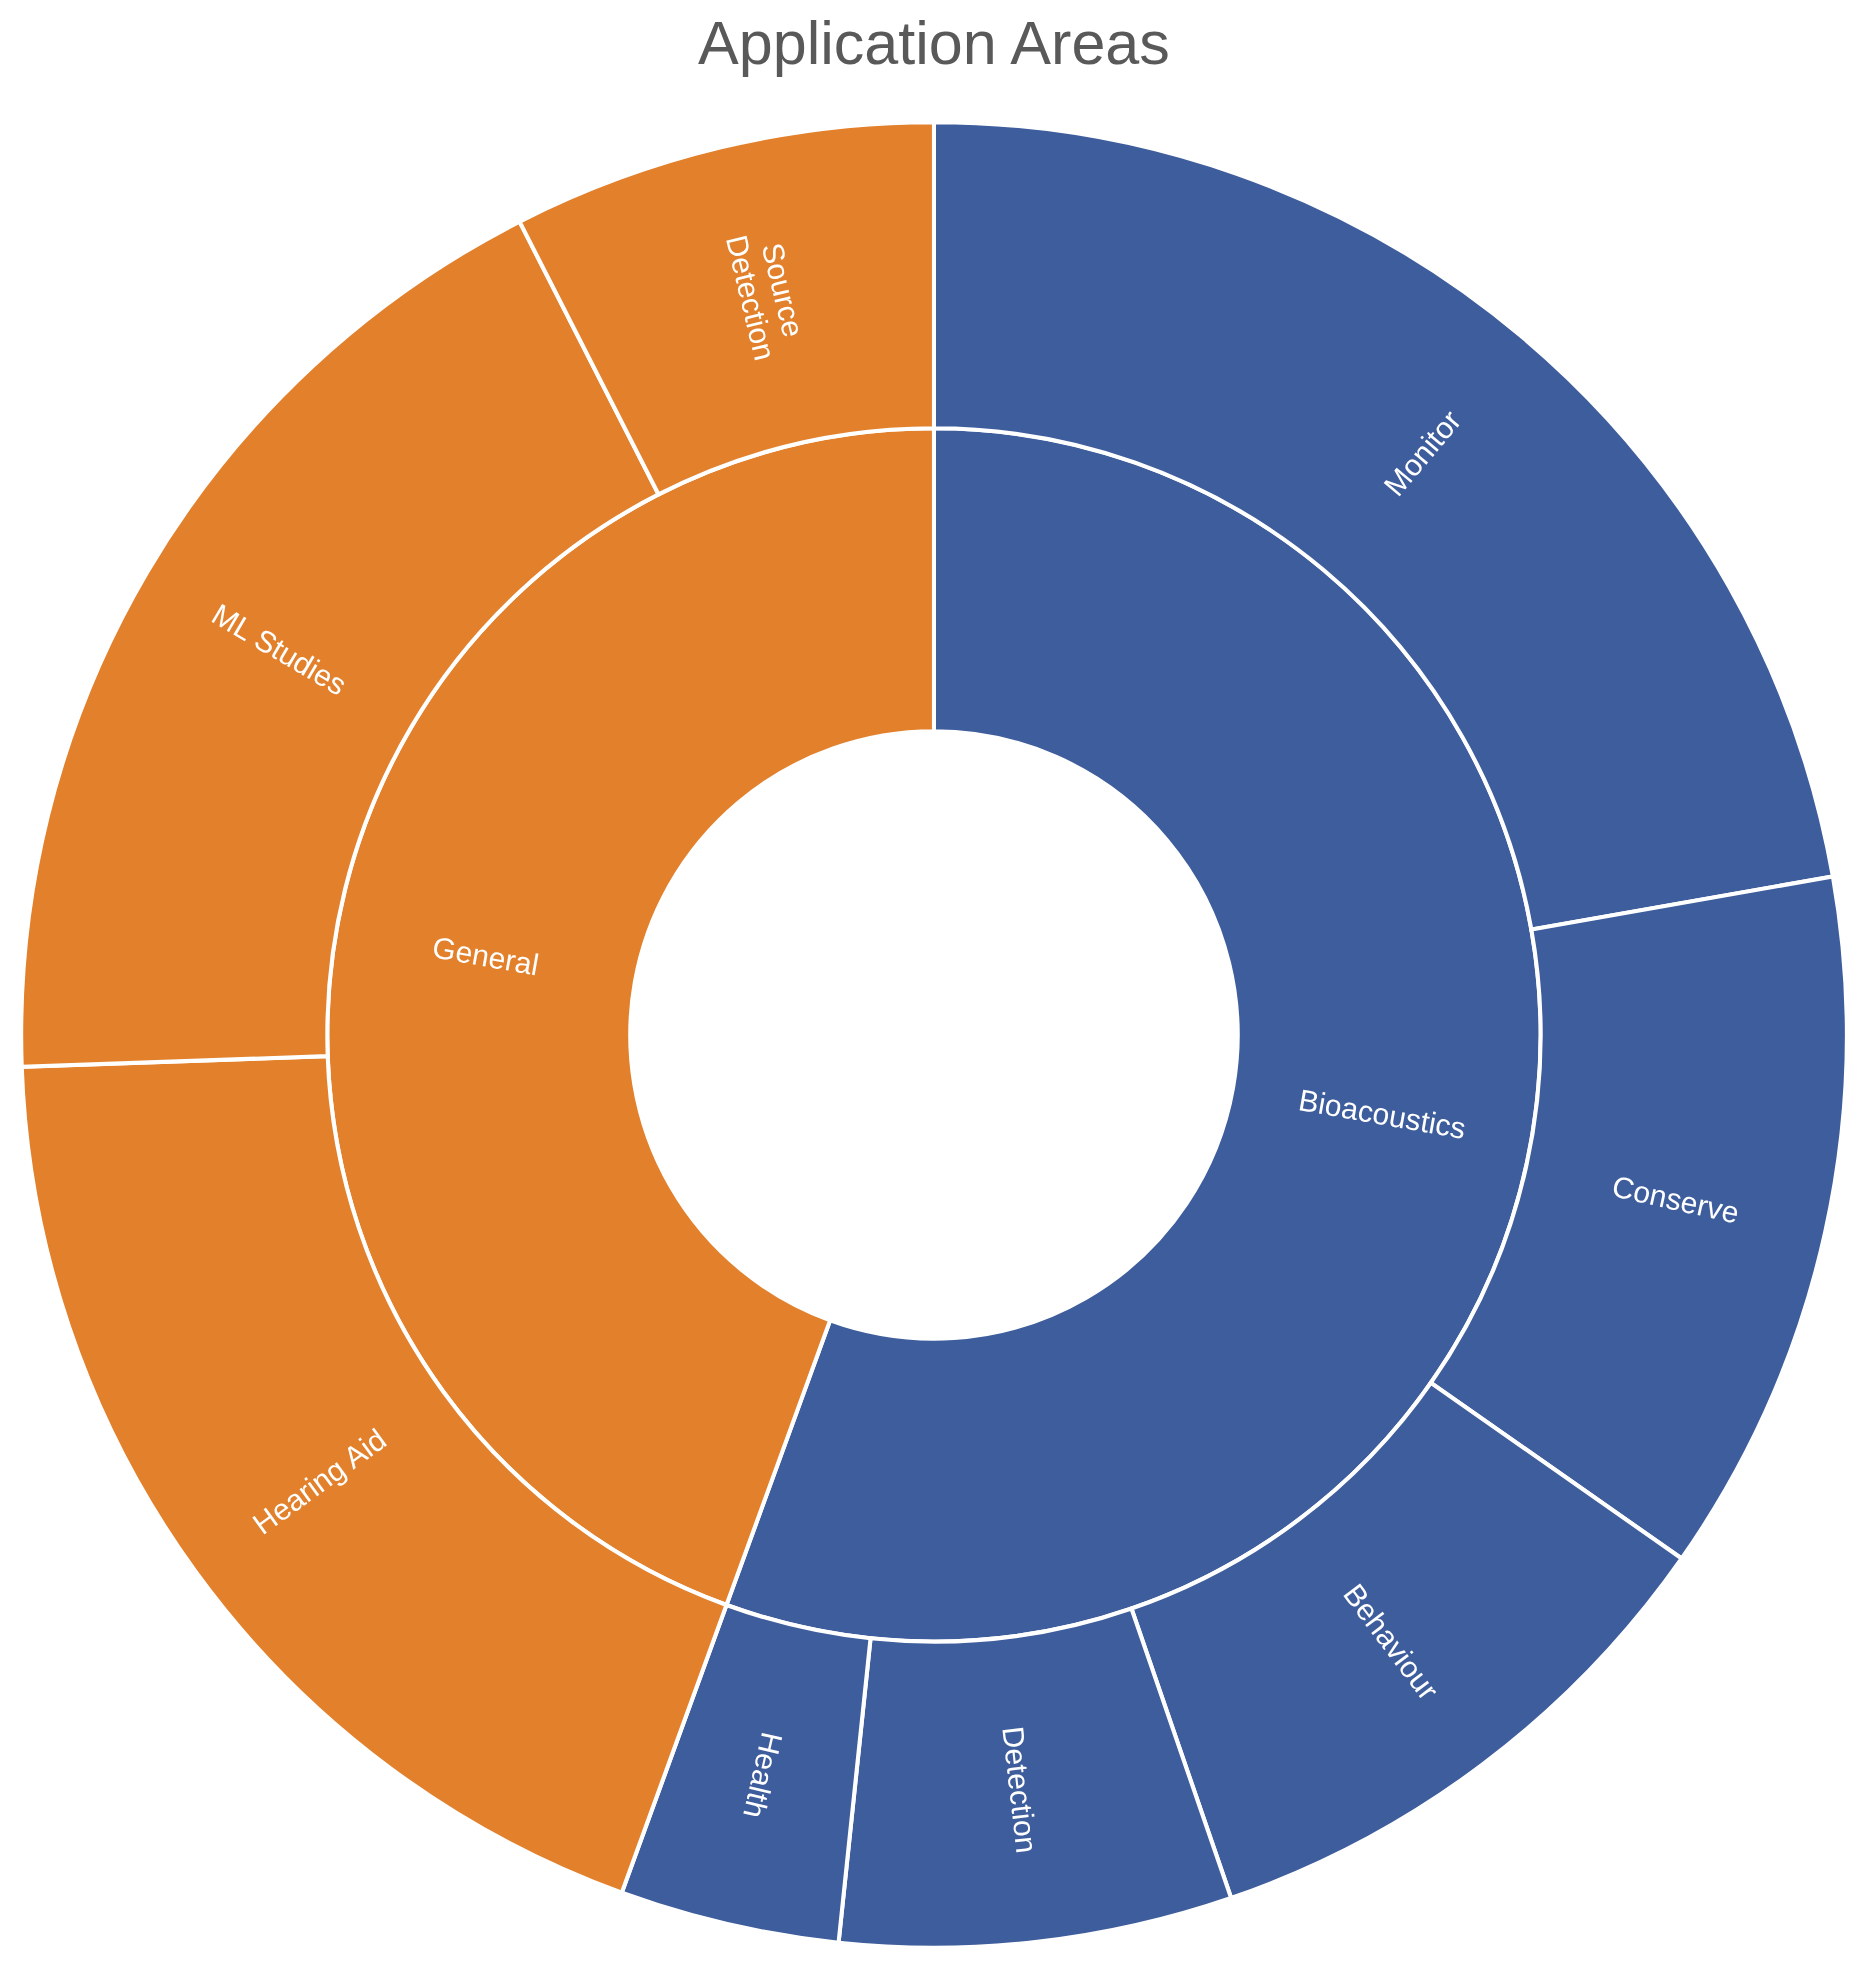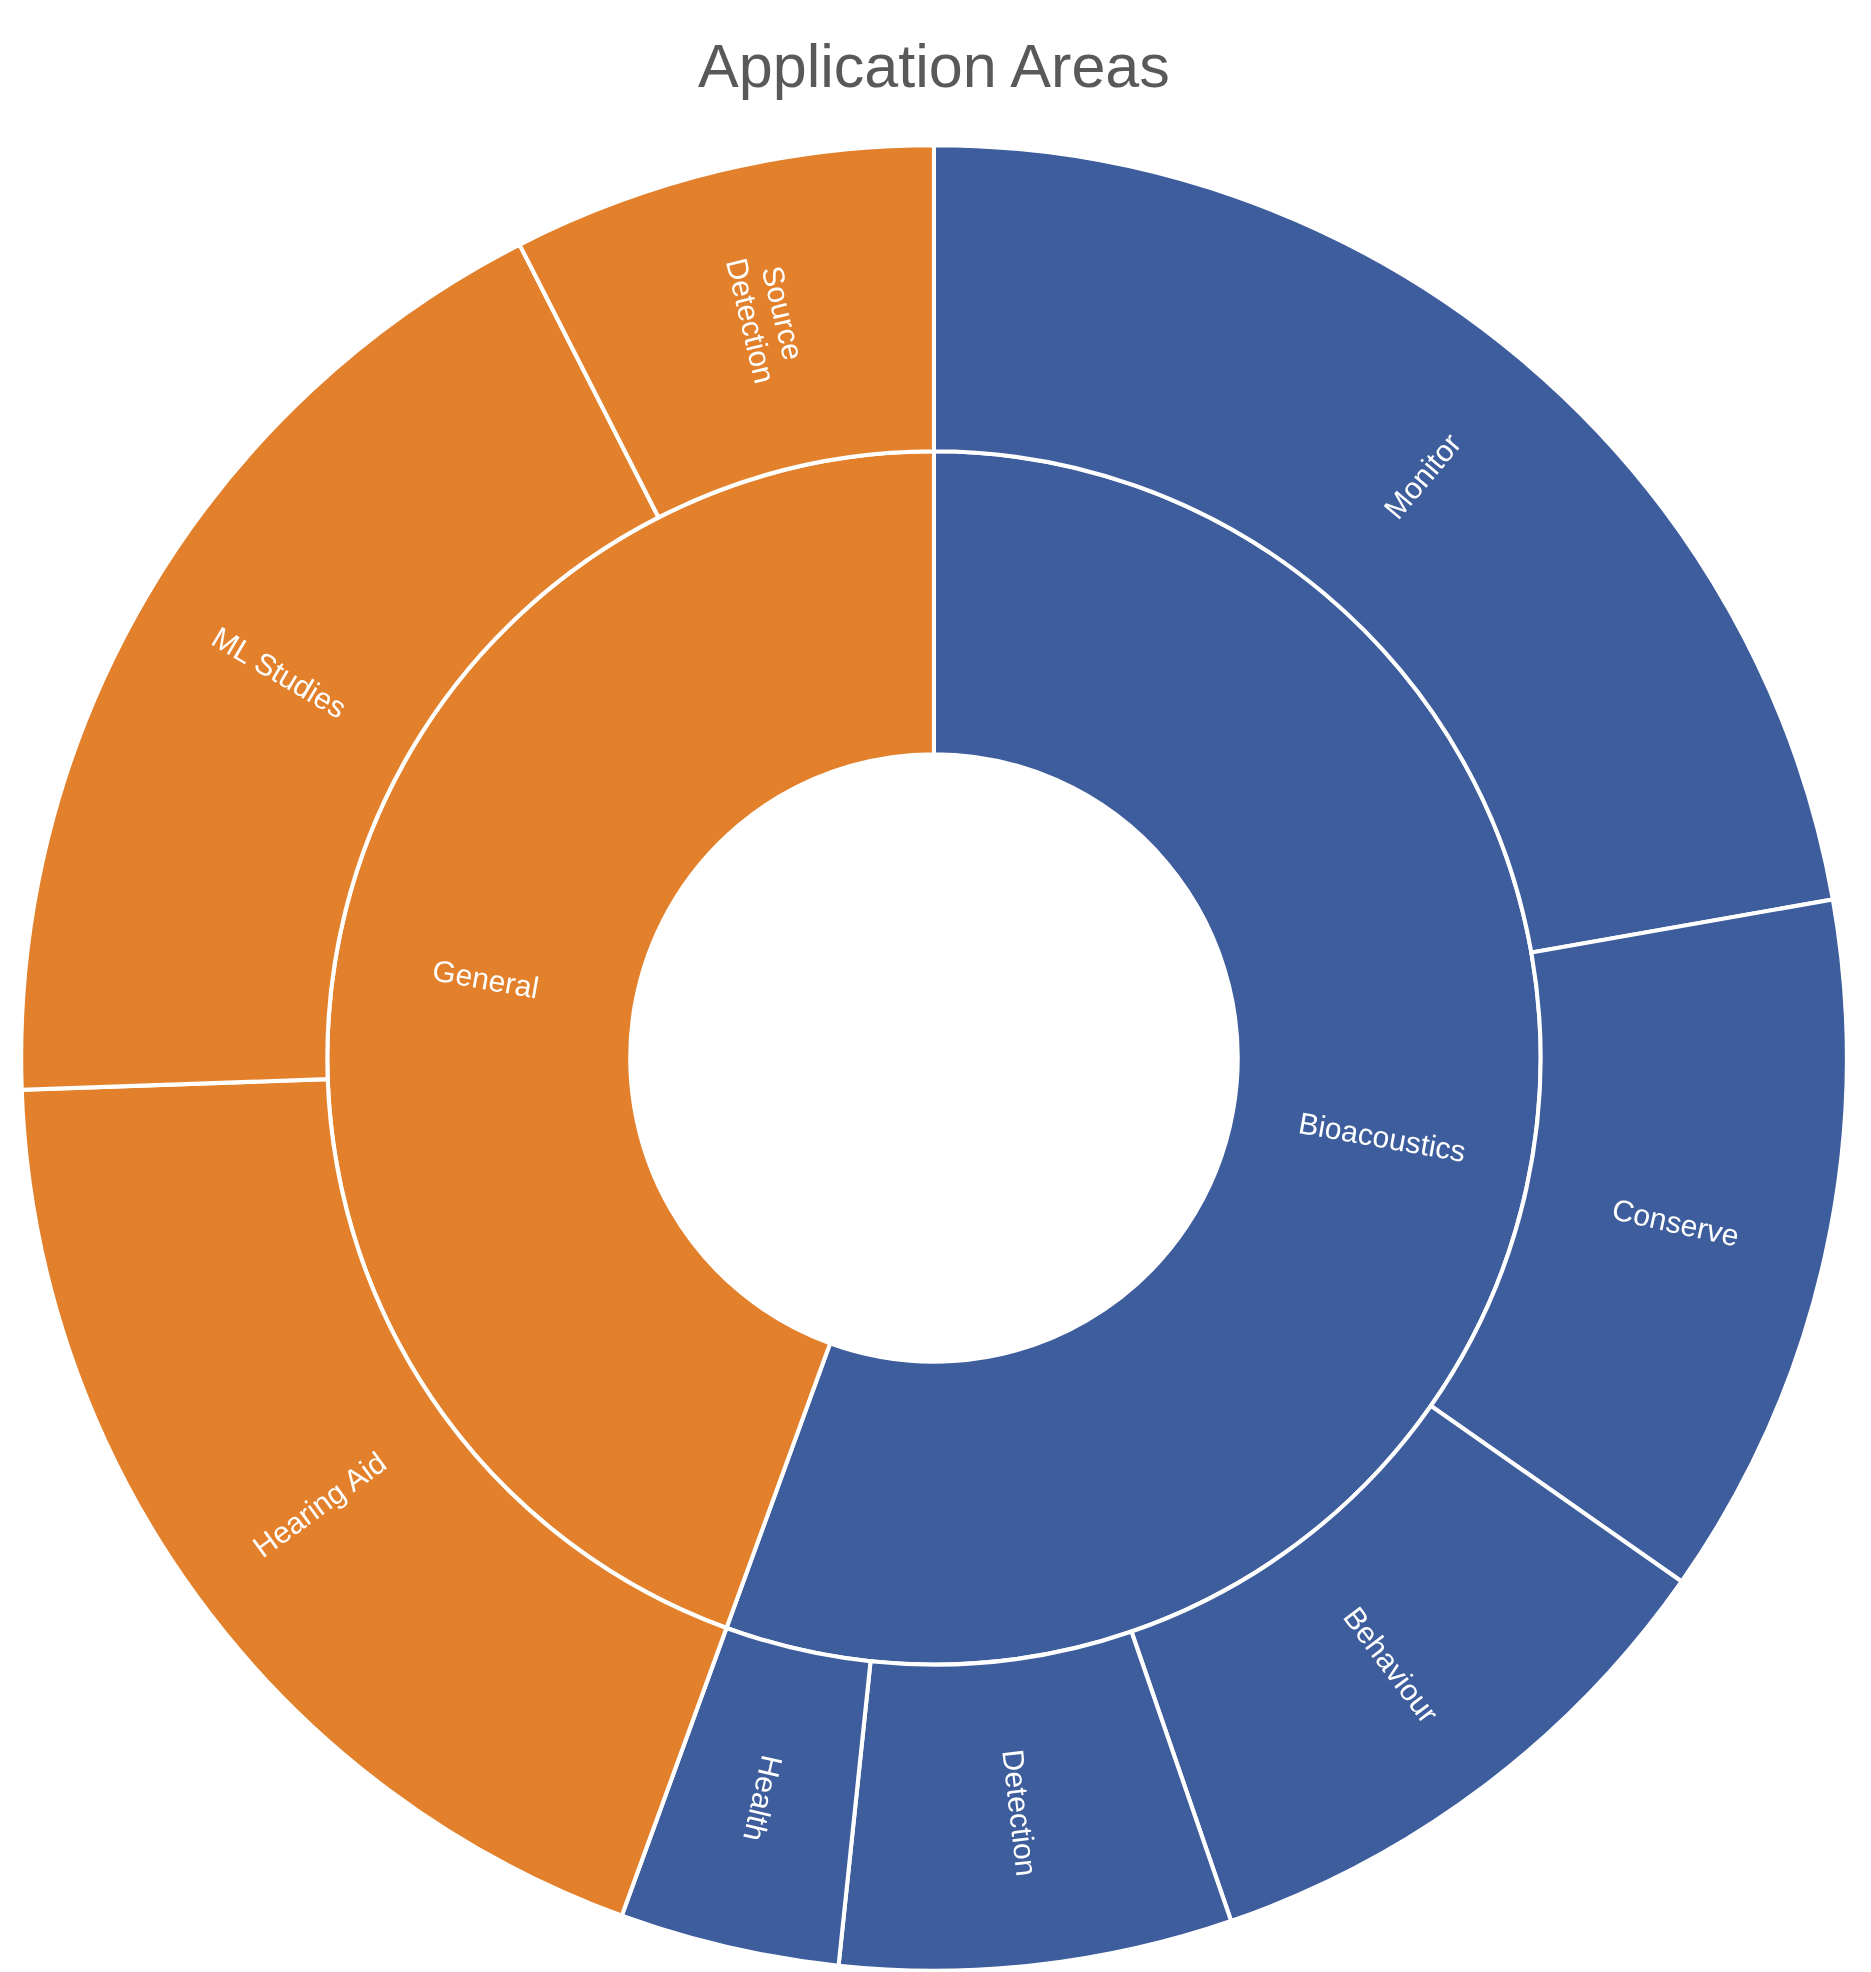--- a/index.html
+++ b/index.html
@@ -8,21 +8,20 @@
     background: #ffffff;
     width: 1872px;
     height: 1973px;
     font-family: "Liberation Sans", "DejaVu Sans", sans-serif;
     overflow: hidden;
   }
   #chart-wrap {
     position: relative;
     width: 1872px;
     height: 1503px;
-    margin-top: 23px;
   }
   svg { display: block; }
   .seg { stroke: #ffffff; stroke-width: 5; }
   .seg-label {
     fill: #ffffff;
     font-family: "Liberation Sans", "DejaVu Sans", sans-serif;
     font-size: 37px;
     text-anchor: middle;
   }
   .chart-title {

